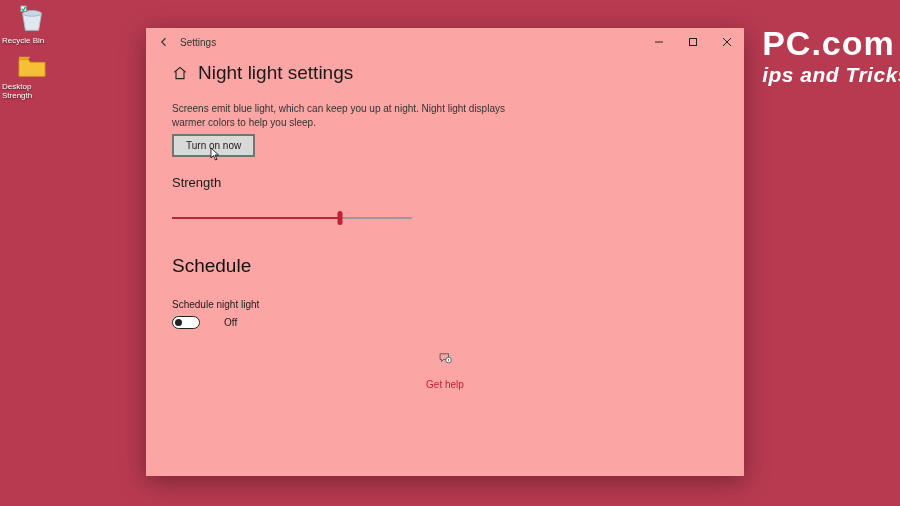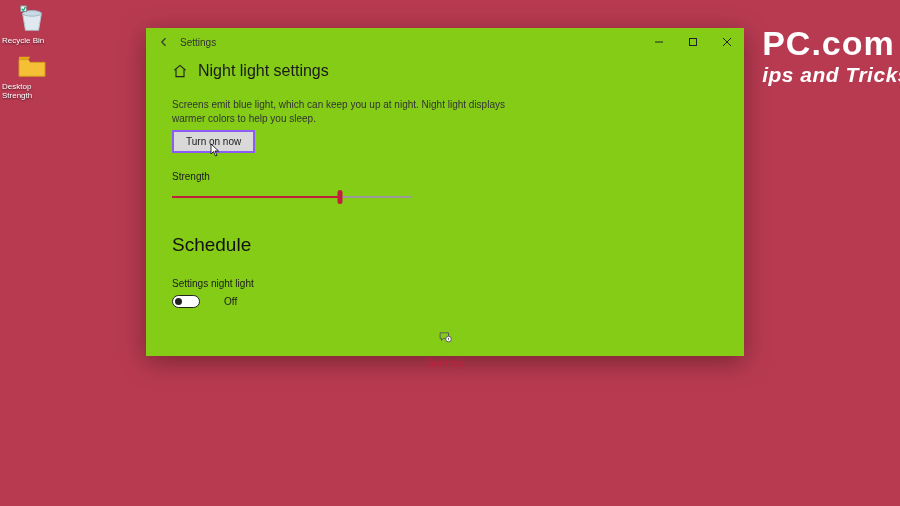--- a/index.html
+++ b/index.html
@@ -27,22 +27,22 @@
     color: #fff;
     text-align: left;
     pointer-events: none;
   }
   .watermark .line1 { font-size: 34px; font-weight: 800; letter-spacing: 1px; }
   .watermark .line2 { font-size: 21px; font-weight: 700; font-style: italic; letter-spacing: 0.5px; }
 
   .settings-window {
     position: absolute;
     top: 28px; left: 146px;
-    width: 598px; height: 328px;
-    background: #84cc16;
+    width: 598px; height: 448px;
+    background: #fca5a5;
     box-shadow: 0 6px 24px rgba(0,0,0,0.35);
     color: #1a1a1a;
   }
 
   .titlebar {
     display: flex;
     align-items: center;
     height: 28px;
     padding-left: 8px;
     font-size: 10px;
@@ -66,47 +66,47 @@
   .content {
     padding: 6px 26px 0 26px;
   }
   .heading-row {
     display: flex; align-items: center;
     gap: 10px;
     margin-bottom: 18px;
   }
   .heading-row .home-icon { width: 16px; height: 16px; }
   .heading-title {
-    font-size: 16px;
+    font-size: 19px;
     font-weight: 400;
   }
   .description {
     font-size: 10px;
     color: #333;
     max-width: 340px;
     line-height: 1.4;
     margin-bottom: 4px;
   }
   .turn-on-btn {
     display: inline-block;
-    border: 2px solid #8b5cf6;
+    border: 2px solid #737373;
     background: #d9d9d9;
     padding: 4px 12px;
     font-size: 10px;
     margin-bottom: 18px;
     position: relative;
   }
   .cursor {
     position: absolute;
     bottom: -6px; left: 50%;
     transform: translateX(-4px);
   }
   .slider-label {
-    font-size: 10px;
-    margin-bottom: 8px;
+    font-size: 13px;
+    margin-bottom: 21px;
   }
   .slider {
     position: relative;
     width: 240px;
     height: 14px;
     margin-bottom: 30px;
   }
   .slider .track-bg {
     position: absolute; top: 6px; left: 0;
     height: 2px; width: 100%;
@@ -235,21 +235,21 @@
     </div>
 
     <div class="slider-label">Strength</div>
     <div class="slider">
       <div class="track-bg"></div>
       <div class="track-fill" id="slider-fill" style="width: 70%;"></div>
       <div class="thumb" id="slider-thumb" style="left: 70%;"></div>
     </div>
 
     <h2 class="section-title">Schedule</h2>
-    <div class="toggle-label">Settings night light</div>
+    <div class="toggle-label">Schedule night light</div>
     <div class="toggle-row">
       <div class="toggle">
         <div class="knob"></div>
       </div>
       <span class="toggle-state">Off</span>
     </div>
 
     <div class="help-row">
       <span class="icon">
         <svg width="14" height="14" viewBox="0 0 20 20" fill="none" stroke="#5a5a5a" stroke-width="1.4">

